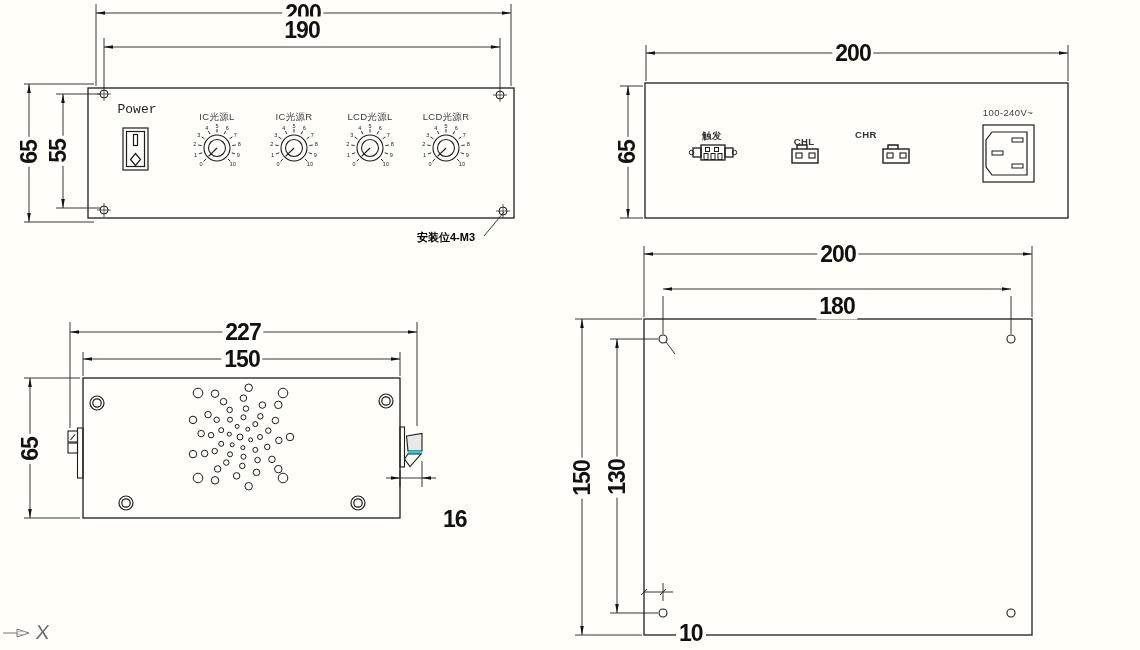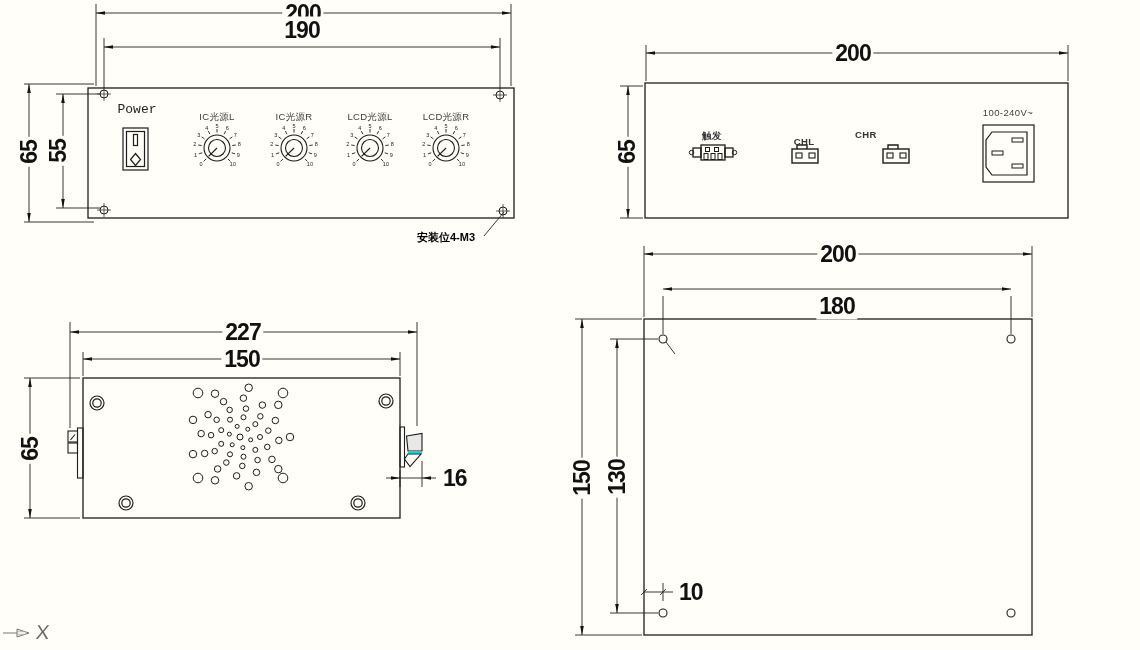--- a/index.html
+++ b/index.html
@@ -3,21 +3,21 @@
 <meta charset="utf-8">
 <style>
   html,body{margin:0;padding:0;background:#fffef8;}
   #canvas{position:relative;width:1140px;height:650px;background:#fffef8;overflow:hidden;
           font-family:"Liberation Sans",sans-serif;}
   #geom{position:absolute;left:0;top:0;}
   .txt{position:absolute;white-space:nowrap;line-height:1;color:#111;}
   .dim{font:bold 23px "Liberation Sans",sans-serif;letter-spacing:-1px;background:#fffef8;
        padding:0 3px;transform:translate(-50%,-50%);}
   .dim.vert{transform:translate(-50%,-50%) rotate(-90deg);}
-  .dim.left{transform:translate(0,-50%);}
+  .dim.left{transform:translate(0,-50%);margin-top:41px;}
   .plabel{font:9.5px "Liberation Sans",sans-serif;color:#3c3c3c;letter-spacing:.4px;
           transform:translate(-50%,-50%);}
   .plabel.b{font-weight:bold;color:#333;}
   .power{font:13px "Liberation Mono","DejaVu Sans Mono",monospace;color:#222;
          transform:translate(-50%,-50%);}
   .note-s{font:bold 11px "Liberation Sans",sans-serif;color:#000;transform:translate(0,-50%);}
   .note-l{font:25px "Liberation Sans",sans-serif;color:#000;letter-spacing:1px;}
   .axisx{font:20px "Liberation Sans",sans-serif;color:#6a6a6a;transform:skewX(-6deg);}
 </style>
 </head>

